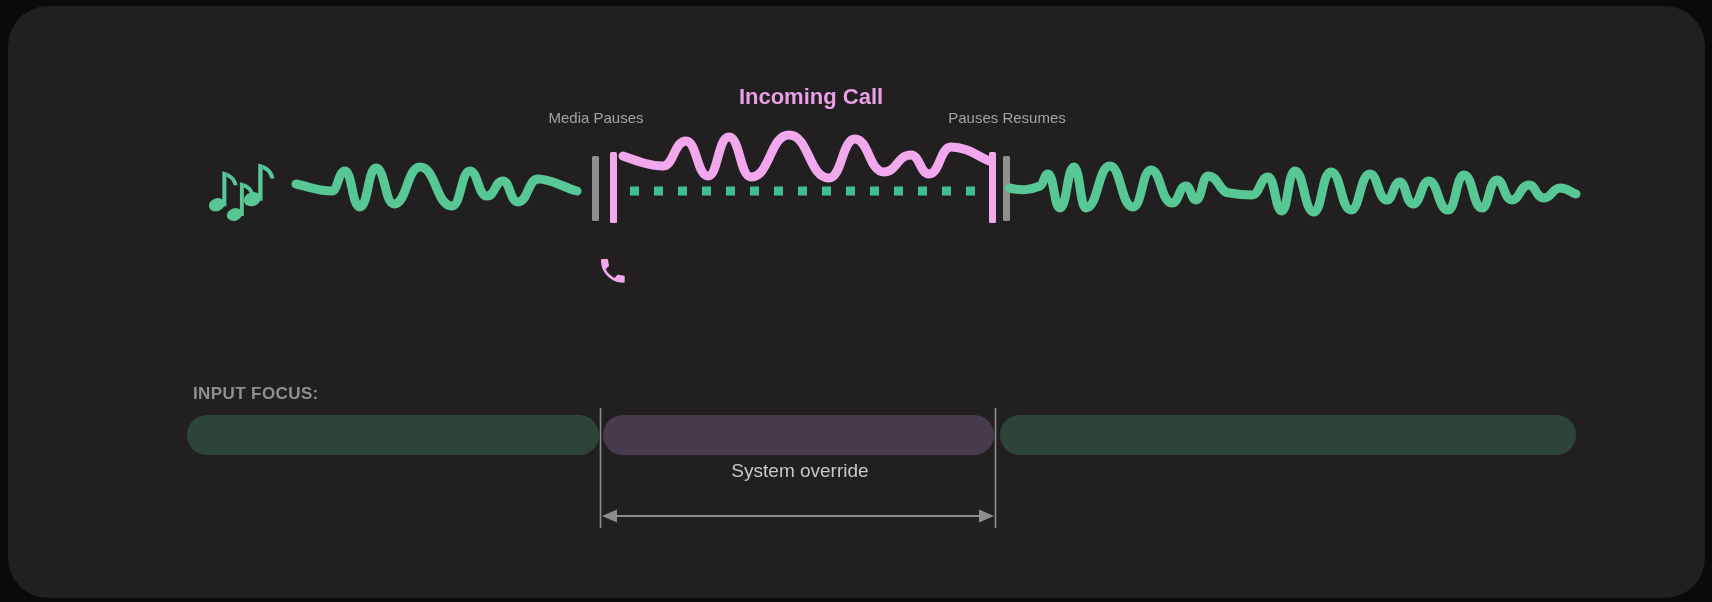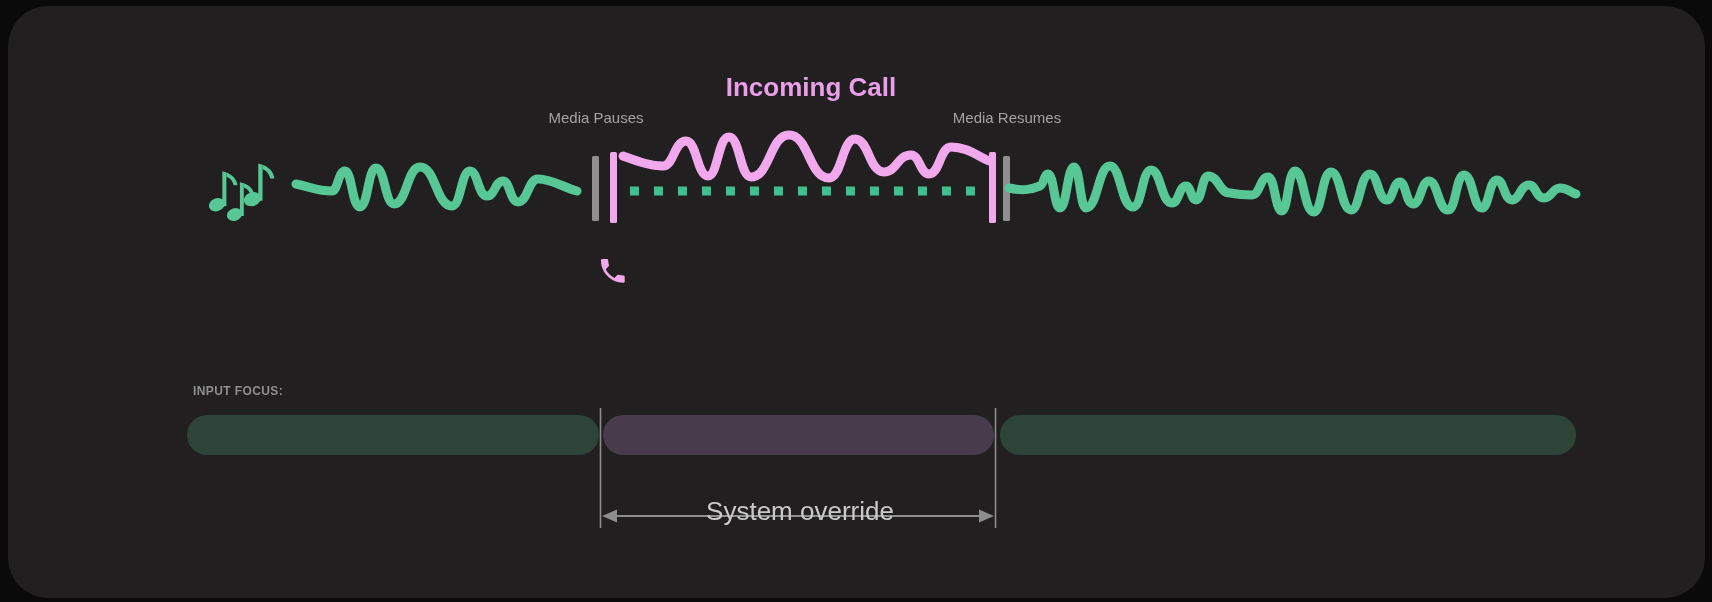--- a/index.html
+++ b/index.html
@@ -19,25 +19,25 @@
   .icon-media-small{fill:var(--focus_note_green);}
   .icon-call{fill:var(--call_pink);}
   .bracket{stroke:var(--override_gray);stroke-width:1.6;}
   .arrow-line{stroke:var(--override_gray);stroke-width:2;}
   .arrow-head{fill:var(--override_gray);}
 
   
   .lbl{position:absolute;white-space:nowrap;}
   .lbl-pause,.lbl-resume{top:109px;font-size:15px;font-weight:500;color:var(--label_gray);
         transform:translateX(-50%);}
-  .lbl-incoming{top:72px;font-size:26px;font-weight:600;color:var(--incoming_call_text);
+  .lbl-incoming{top:84px;font-size:22px;font-weight:600;color:var(--incoming_call_text);
         transform:translateX(-50%);}
-  .lbl-inputfocus{left:193px;top:384px;font-size:12px;font-weight:700;
+  .lbl-inputfocus{left:193px;top:384px;font-size:17px;font-weight:700;
         letter-spacing:.4px;color:var(--input_focus_label_gray);}
-  .lbl-override{top:496px;font-size:26px;font-weight:400;color:var(--override_text_gray);
+  .lbl-override{top:460px;font-size:19px;font-weight:400;color:var(--override_text_gray);
         transform:translateX(-50%);}
 
   
   .pill{position:absolute;top:415px;height:40px;border-radius:20px;}
   .pill-media{background:var(--focus_media_bar);}
   .pill-call{background:var(--focus_call_bar);}
   .pill-1{left:187px;width:412px;}
   .pill-2{left:603px;width:391px;}
   .pill-3{left:1000px;width:576px;}
 </style>
@@ -90,21 +90,21 @@
 
   <line class="bracket" x1="600.5" y1="408" x2="600.5" y2="528"></line>
   <line class="bracket" x1="995.5" y1="408" x2="995.5" y2="528"></line>
   <line class="arrow-line" x1="612" y1="516" x2="984" y2="516"></line>
   <polygon class="arrow-head" points="602,516 617,509.5 617,522.5"></polygon>
   <polygon class="arrow-head" points="994,516 979,509.5 979,522.5"></polygon>
 </svg>
 
 <div class="lbl lbl-pause" style="left:596px;">Media Pauses</div>
 <div class="lbl lbl-incoming" style="left:811px;">Incoming Call</div>
-<div class="lbl lbl-resume" style="left:1007px;">Media Resumes</div>
+<div class="lbl lbl-resume" style="left:1007px;">Pauses Resumes</div>
 
 <div class="lbl lbl-inputfocus">INPUT FOCUS:</div>
 
 <div class="pill pill-media pill-1"></div>
 <div class="pill pill-call  pill-2"></div>
 <div class="pill pill-media pill-3"></div>
 
 <div class="lbl lbl-override" style="left:800px;">System override</div>
 
 </body></html>

